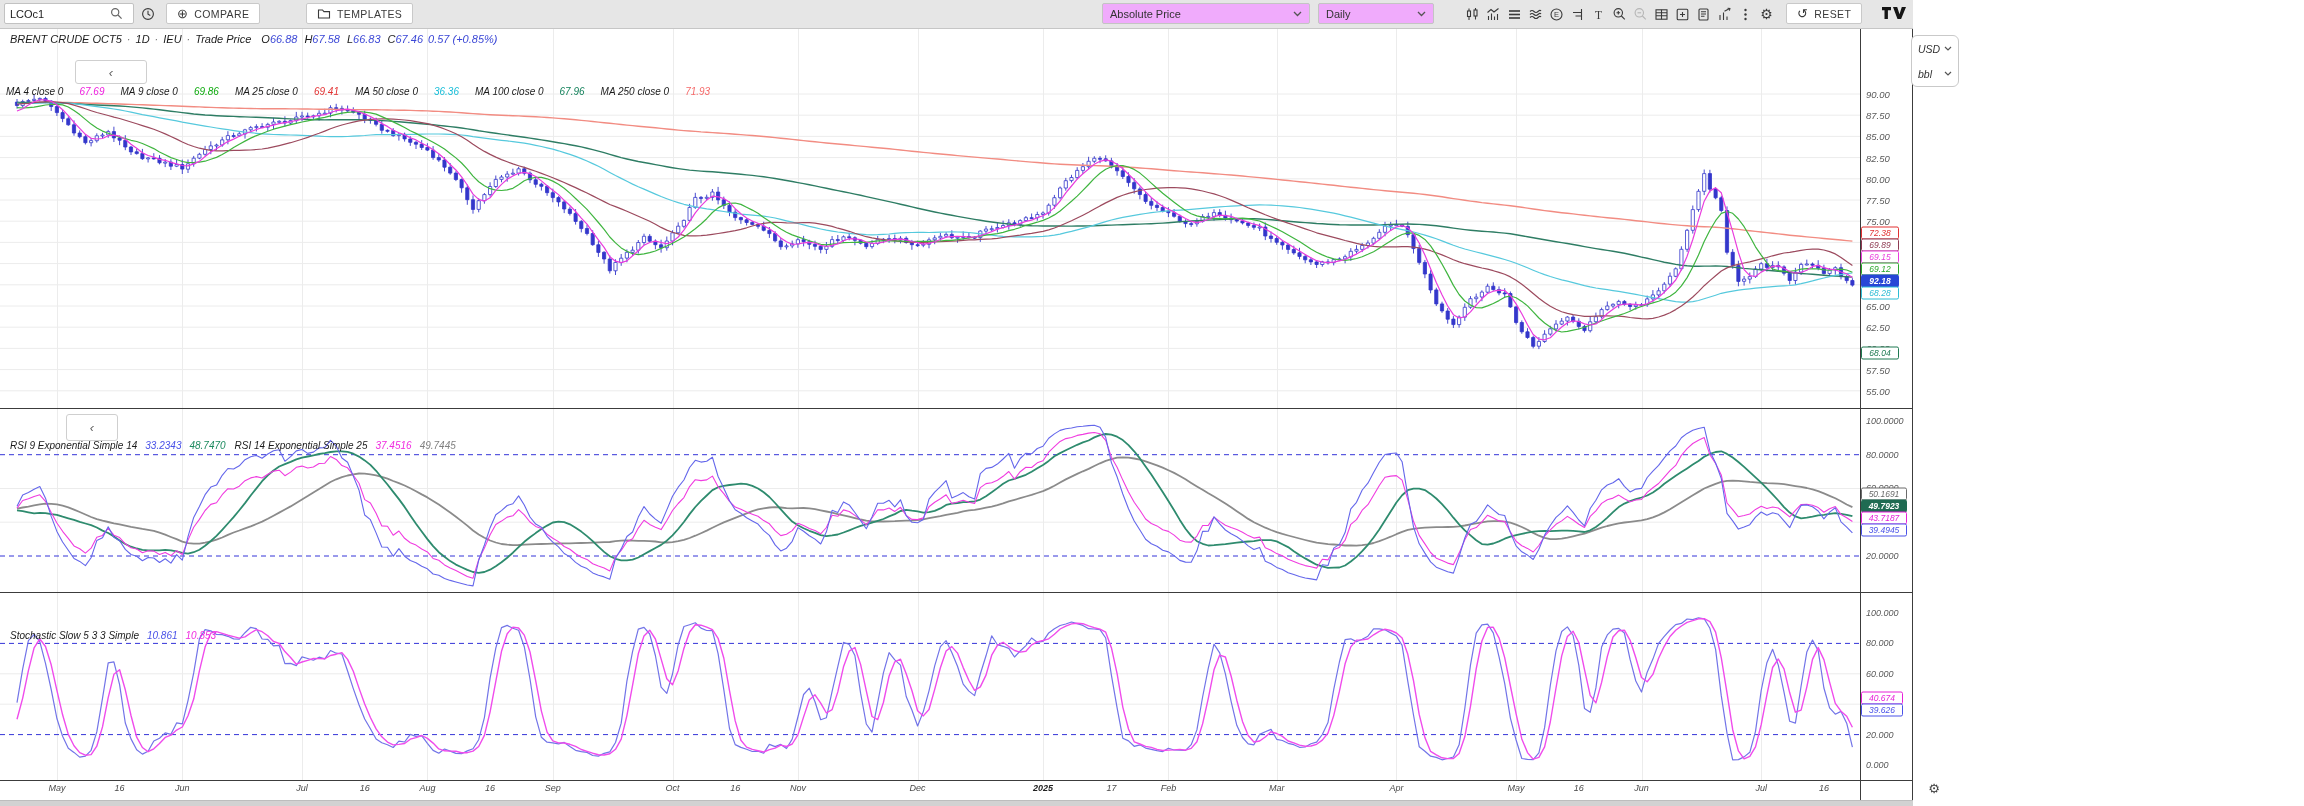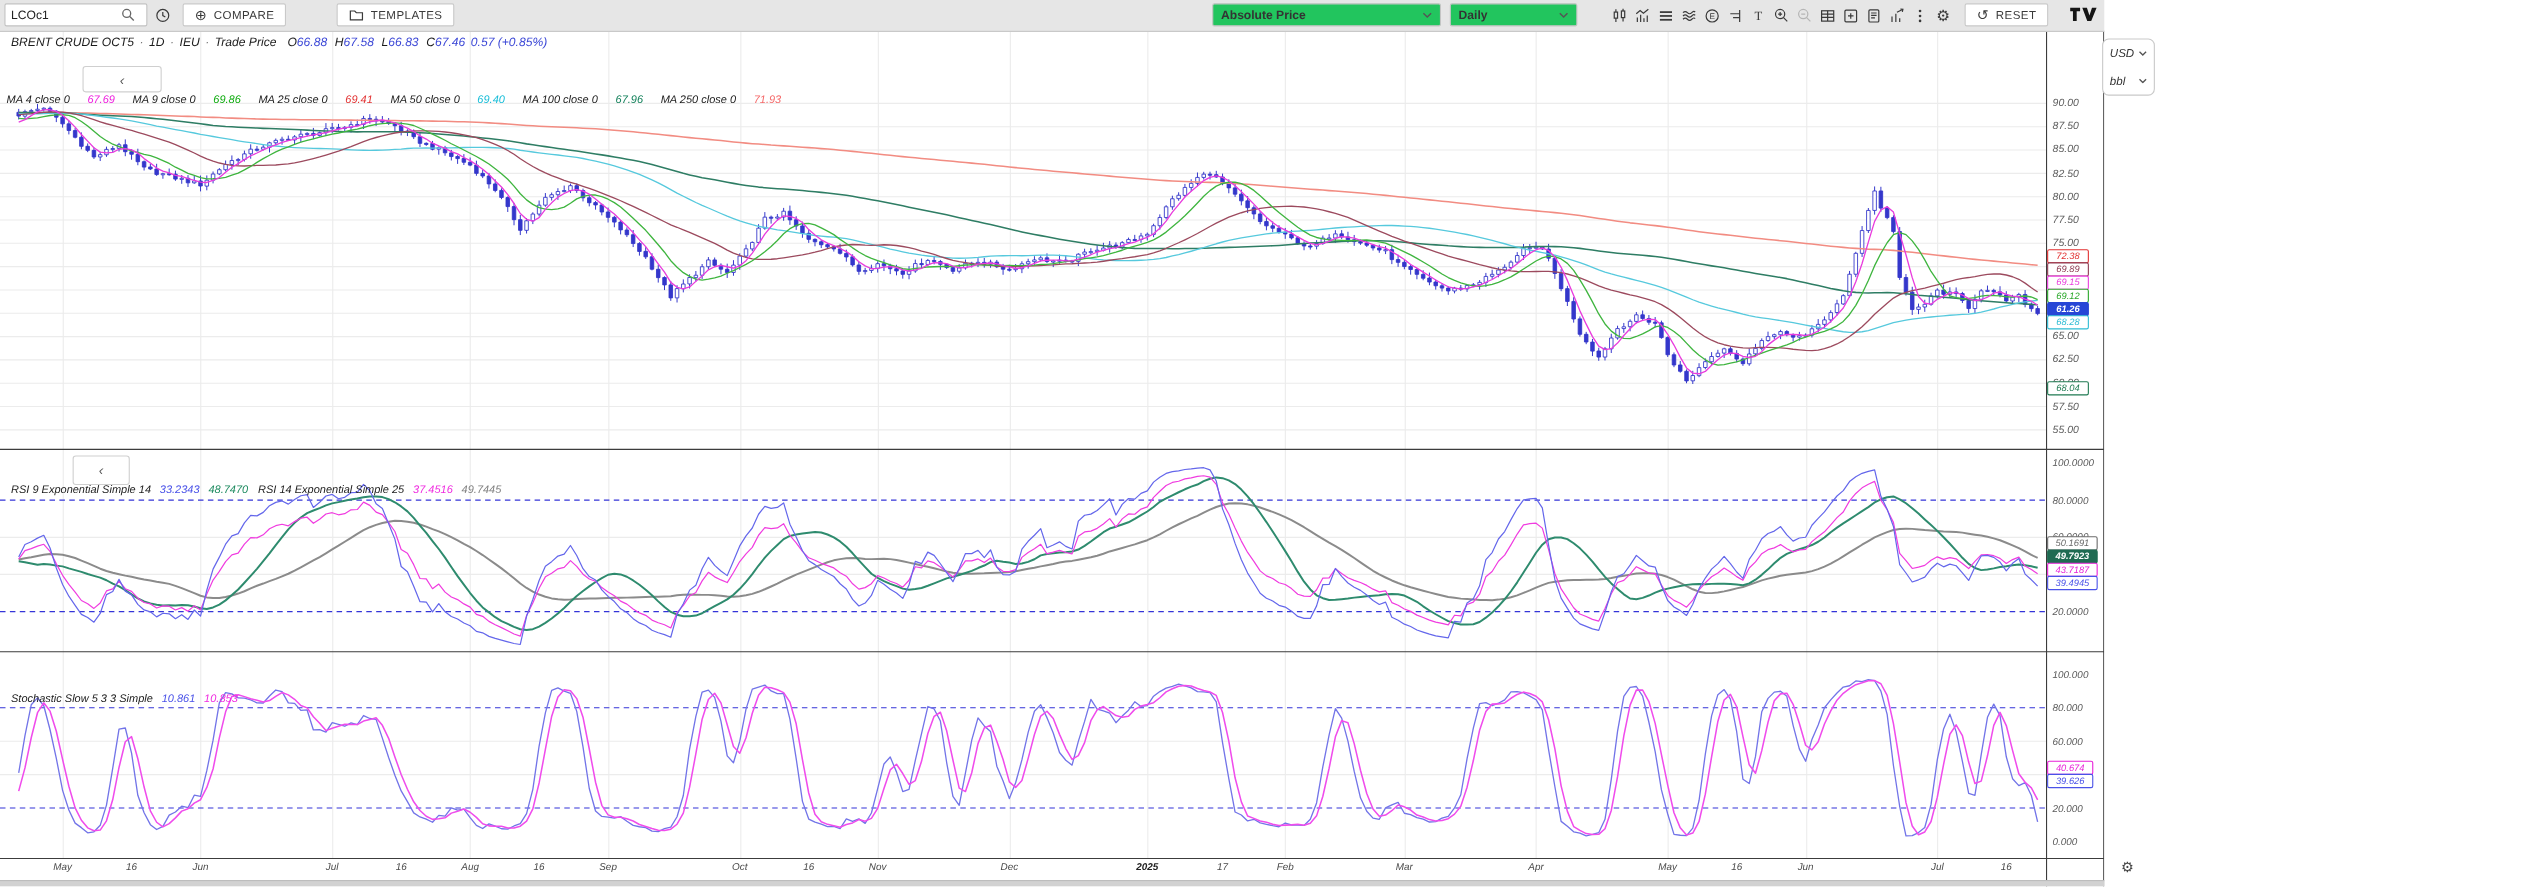--- a/index.html
+++ b/index.html
@@ -7,22 +7,22 @@
        font-family:"Liberation Sans","DejaVu Sans",sans-serif;-webkit-font-smoothing:antialiased;}
   .app{position:absolute;left:0;top:0;width:1913px;height:806px;}
   
   .toolbar{position:absolute;left:0;top:0;width:1913px;height:28px;background:#e6e6e6;border-bottom:1px solid #c6c6c6;z-index:20;}
   .toolbar *{box-sizing:border-box;}
   .tb-abs{position:absolute;display:flex;align-items:center;}
   .sym{left:4px;top:3px;width:130px;height:21px;background:#fff;border:1px solid #c2c2c2;border-radius:2px;padding:0 5px;}
   .sym input{border:none;outline:none;width:100px;font:11px "Liberation Sans",sans-serif;color:#222;background:transparent;padding:0;}
   .tb-btn{height:21px;top:3px;background:#fff;border:1px solid #c9c9c9;border-radius:2px;padding:0 10px;
           font-size:10.5px;color:#3a3a3a;letter-spacing:.4px;gap:6px;cursor:pointer;}
-  .tb-sel{height:21px;top:3px;background:#22c55e;border:1px solid #c4c4c4;border-radius:2px;padding:2px 7px;
-          font-size:11px;color:#333;justify-content:space-between;cursor:pointer;font-weight:bold;}
+  .tb-sel{height:21px;top:3px;background:#f0abfc;border:1px solid #c4c4c4;border-radius:2px;padding:2px 7px;
+          font-size:11px;color:#333;justify-content:space-between;cursor:pointer;}
   .ico-btn{top:0;height:28px;width:24px;justify-content:center;cursor:pointer;}
   #tb-icons{position:absolute;left:1462px;top:0;height:28px;display:flex;align-items:center;}
   .tbi{width:21px;height:28px;display:flex;align-items:center;justify-content:center;color:#3a3a3a;font-size:13px;cursor:pointer;}
   .tv-logo{left:1880px;top:4px;}
   
   #overlay{position:absolute;left:0;top:0;width:2304px;height:806px;z-index:5;pointer-events:none;font-style:italic;}
   #overlay .pe{pointer-events:auto;margin-left:48px;}
   .legend-row{position:absolute;display:flex;align-items:center;gap:5px;font-size:11px;color:#1b1b1b;white-space:nowrap;}
   .legend-row .sep{color:#777;}
   .legend-row .val{color:#3b47d6;}
@@ -271,21 +271,21 @@
           <span><span>C</span><span class="val">67.46</span></span>
         </span>
       <span class="val">0.57 (+0.85%)</span>
     </div>
 
     <div class="collapse-btn pe" style="left:27px;top:60px;width:70px;height:22px">‹</div>
     <div class="ma-row" style="left:6px;top:86px" id="ma-row">
         <span><span>MA 4 close 0</span><span class="mval" style="color:#ef1cdf">67.69</span></span>
         <span><span>MA 9 close 0</span><span class="mval" style="color:#0caa0c">69.86</span></span>
         <span><span>MA 25 close 0</span><span class="mval" style="color:#e23131">69.41</span></span>
-        <span><span>MA 50 close 0</span><span class="mval" style="color:#16bdd8">69.40</span></span>
+        <span><span>MA 50 close 0</span><span class="mval" style="color:#16bdd8">36.36</span></span>
         <span><span>MA 100 close 0</span><span class="mval" style="color:#12805a">67.96</span></span>
         <span><span>MA 250 close 0</span><span class="mval" style="color:#f56a6a">71.93</span></span>
       </div>
 
     <div class="collapse-btn pe" style="left:18px;top:414px;width:50px;height:25px">‹</div>
     <div class="ind-legend" style="left:10px;top:440px" id="rsi-legend">
         <span style="display: flex; gap: 8px;">
           <span>RSI 9 Exponential Simple 14</span>
           <span style="color:#4a52e8">33.2343</span>
           <span style="color:#1d8a5f">48.7470</span>
@@ -371,21 +371,21 @@
       <div class="xlab" style="left:1396.4px">Apr</div>
       <div class="xlab" style="left:1516.1px">May</div>
       <div class="xlab" style="left:1578.8px">16</div>
       <div class="xlab" style="left:1641.5px">Jun</div>
       <div class="xlab" style="left:1761.2px">Jul</div>
       <div class="xlab" style="left:1823.9px">16</div>
       <div class="ptag" style="top:233.1px;width:36px;border-color:#e23131;color:#e23131;">72.38</div>
       <div class="ptag" style="top:245.1px;width:36px;border-color:#8e3a52;color:#8e3a52;">69.89</div>
       <div class="ptag" style="top:257.1px;width:36px;border-color:#e93cdd;color:#e93cdd;">69.15</div>
       <div class="ptag" style="top:269.1px;width:36px;border-color:#2aa82a;color:#2aa82a;">69.12</div>
-      <div class="ptag" style="top:281.1px;width:36px;border-color:#2746d6;background:#2746d6;color:#fff;font-weight:bold;">61.26</div>
+      <div class="ptag" style="top:281.1px;width:36px;border-color:#2746d6;background:#2746d6;color:#fff;font-weight:bold;">92.18</div>
       <div class="ptag" style="top:293.1px;width:36px;border-color:#2cbcd4;color:#2cbcd4;">68.28</div>
       <div class="ptag" style="top:305.1px;width:36px;border-color:#1f7a52;color:#1f7a52;margin-top:48px;">68.04</div>
       <div class="ptag" style="top:494.4px;width:44px;border-color:#6b6b6b;color:#6b6b6b;">50.1691</div>
       <div class="ptag" style="top:506.4px;width:44px;border-color:#1f6b52;background:#1f6b52;color:#fff;font-weight:bold;">49.7923</div>
       <div class="ptag" style="top:518.4px;width:44px;border-color:#e820d8;color:#e820d8;">43.7187</div>
       <div class="ptag" style="top:530.4px;width:44px;border-color:#4a52e8;color:#4a52e8;">39.4945</div>
       <div class="ptag" style="top:698.0px;width:40px;border-color:#e820d8;color:#e820d8;">40.674</div>
       <div class="ptag" style="top:710.0px;width:40px;border-color:#4a52e8;color:#4a52e8;">39.626</div>
     </div>
 </div>

